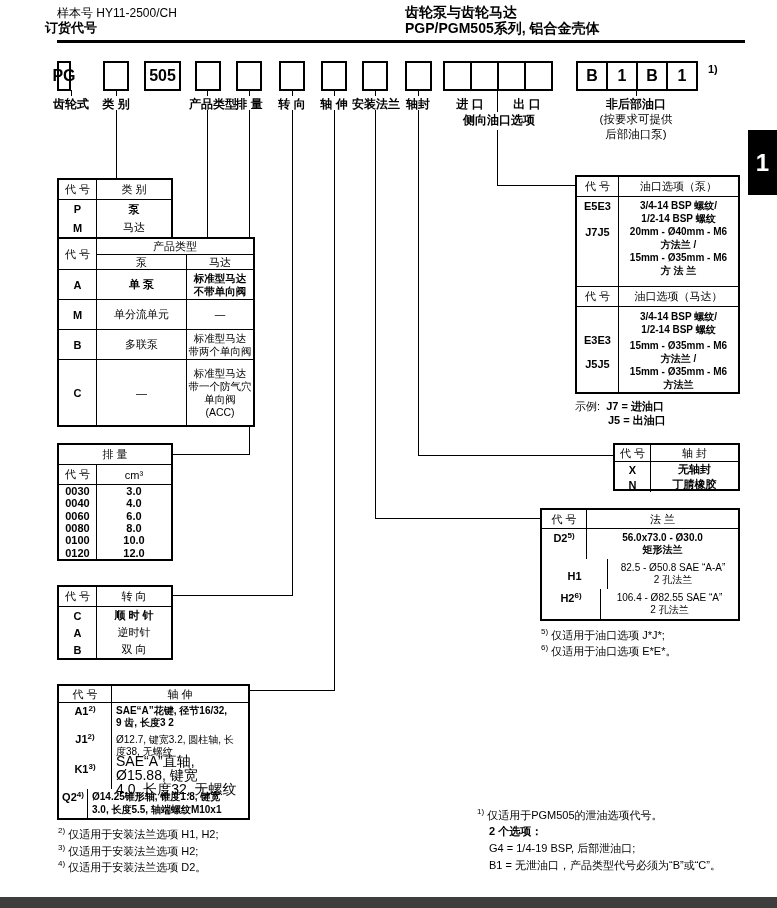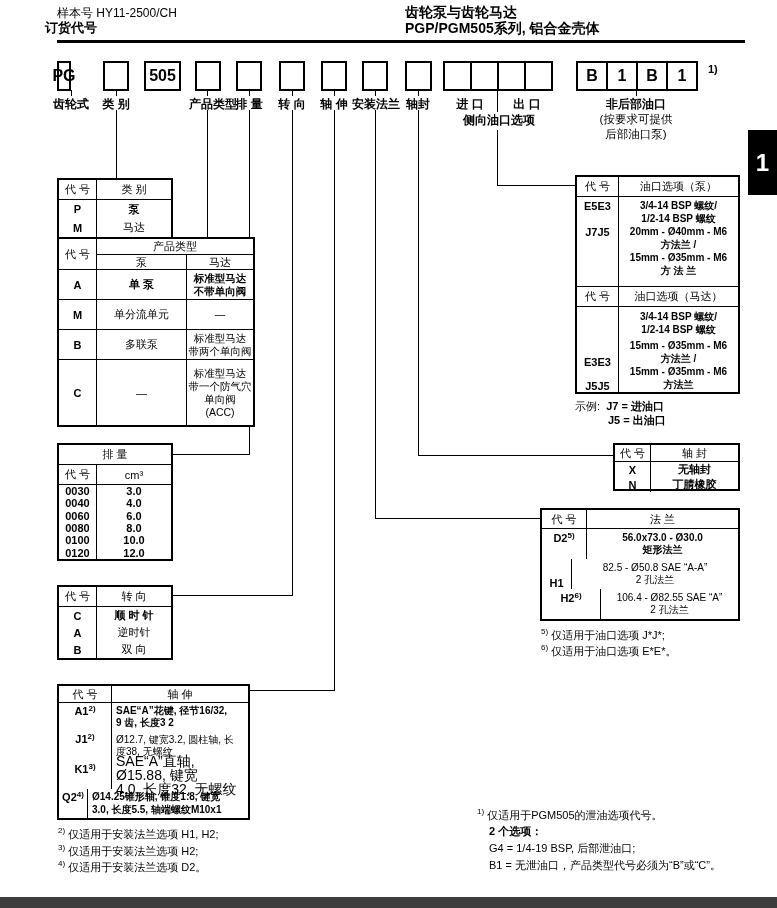--- a/index.html
+++ b/index.html
@@ -268,21 +268,21 @@
 方法兰 /
 15mm - Ø35mm - M6
 方 法 兰</div>
       </div>
     </div>
     <div class="row" style="height:20px">
       <div class="c" style="width:42px">代 号</div>
       <div class="c nr" style="flex:1">油口选项（马达）</div>
     </div>
     <div class="row nb" style="flex:1">
-      <div class="c b" style="width:42px;flex-direction:column;align-items:center;justify-content:flex-end">
+      <div class="c b" style="width:42px;flex-direction:column;align-items:center;justify-content:center">
         <div style="padding-top:4px">E3E3</div>
         <div style="padding-top:12px">J5J5</div>
       </div>
       <div class="c nr b" style="flex:1;flex-direction:column;justify-content:flex-start;font-size:10px;line-height:13px">
         <div class="pre" style="padding-top:3px">3/4-14 BSP 螺纹/
 1/2-14 BSP 螺纹</div>
         <div class="pre" style="padding-top:3px">15mm - Ø35mm - M6
 方法兰 /
 15mm - Ø35mm - M6
 方法兰</div>
@@ -317,21 +317,21 @@
     </div>
     <div class="row nb" style="height:30px">
       <div class="c b" style="width:45px;align-items:flex-start;padding-top:3px">
           <span>D2</span>
           <span class="sup">5)</span>
         </div>
       <div class="c nr pre b" style="flex:1;font-size:10px;line-height:12.5px">56.0x73.0 - Ø30.0
 矩形法兰</div>
     </div>
     <div class="row nb" style="height:30px">
-      <div class="c b" style="width:30px;align-items:flex-end;padding-top:3px">
+      <div class="c b" style="width:66px;align-items:center;padding-top:3px">
           <span>H1</span>
           <span class="sup"></span>
         </div>
       <div class="c nr pre" style="flex:1;font-size:10px;line-height:12.5px">82.5 - Ø50.8 SAE “A-A”
 2 孔法兰</div>
     </div>
     <div class="row nb" style="flex:1">
       <div class="c b" style="width:59px;align-items:flex-start;padding-top:3px">
           <span>H2</span>
           <span class="sup">6)</span>

